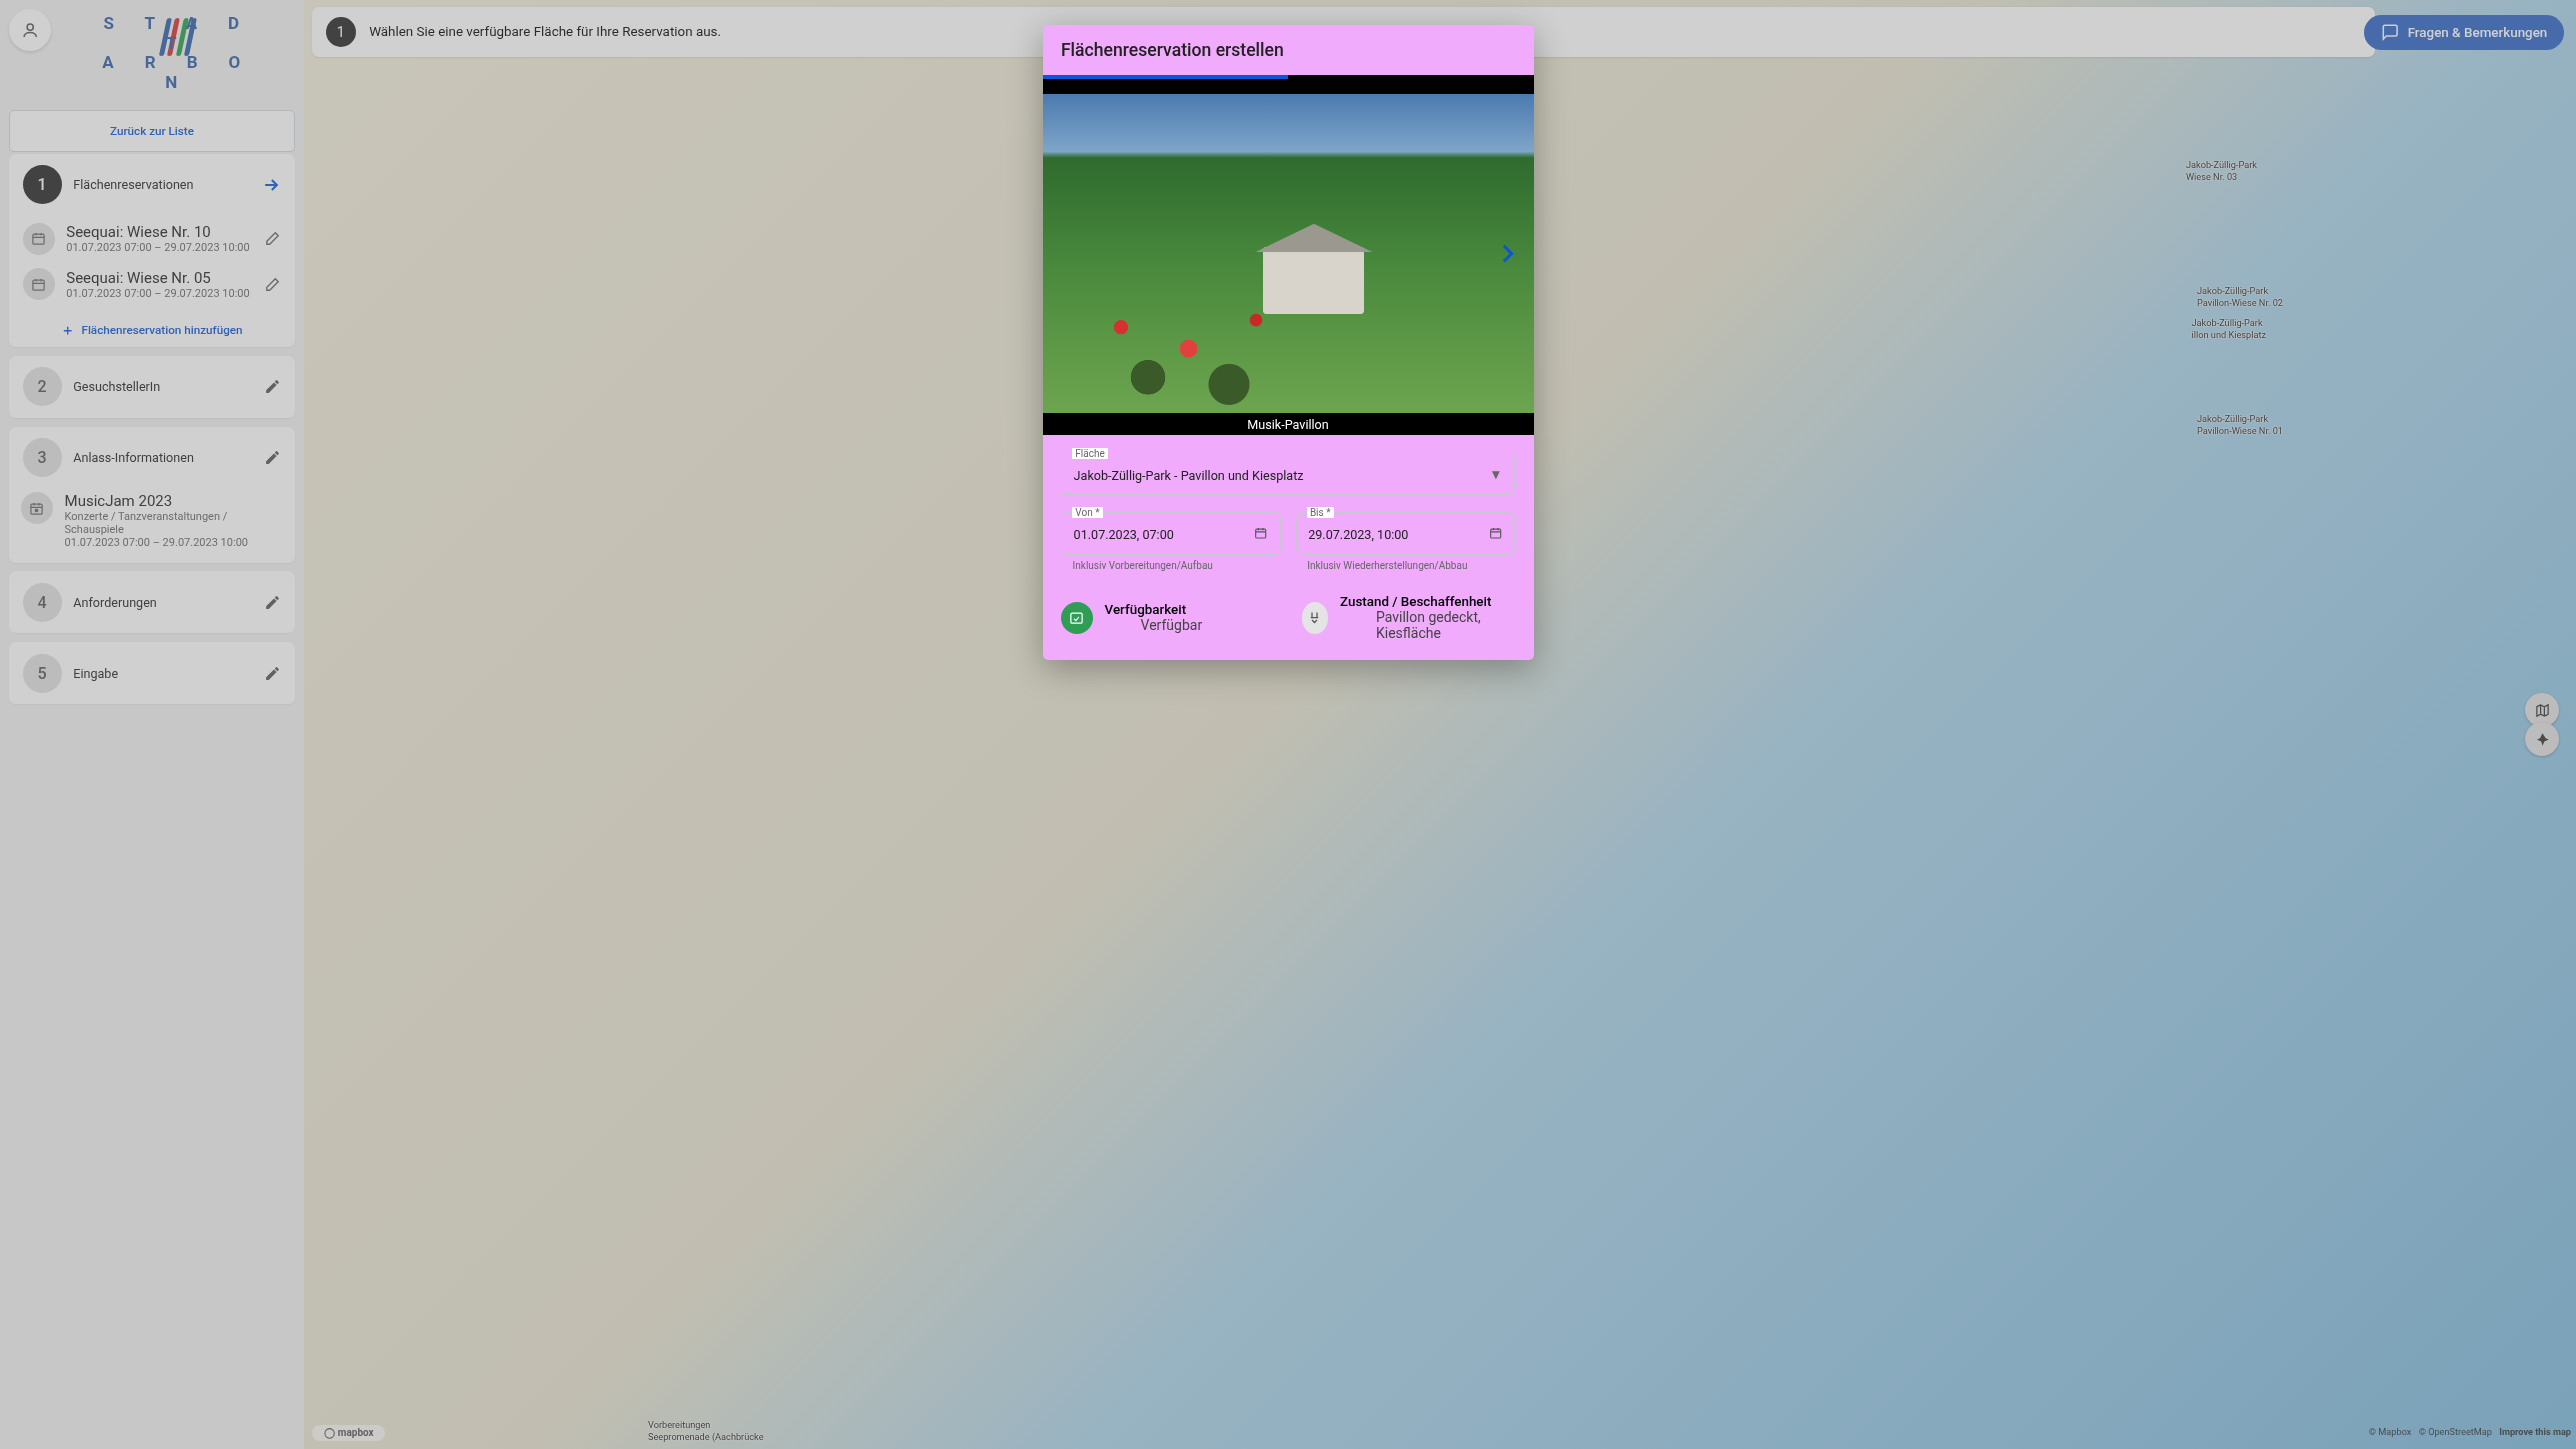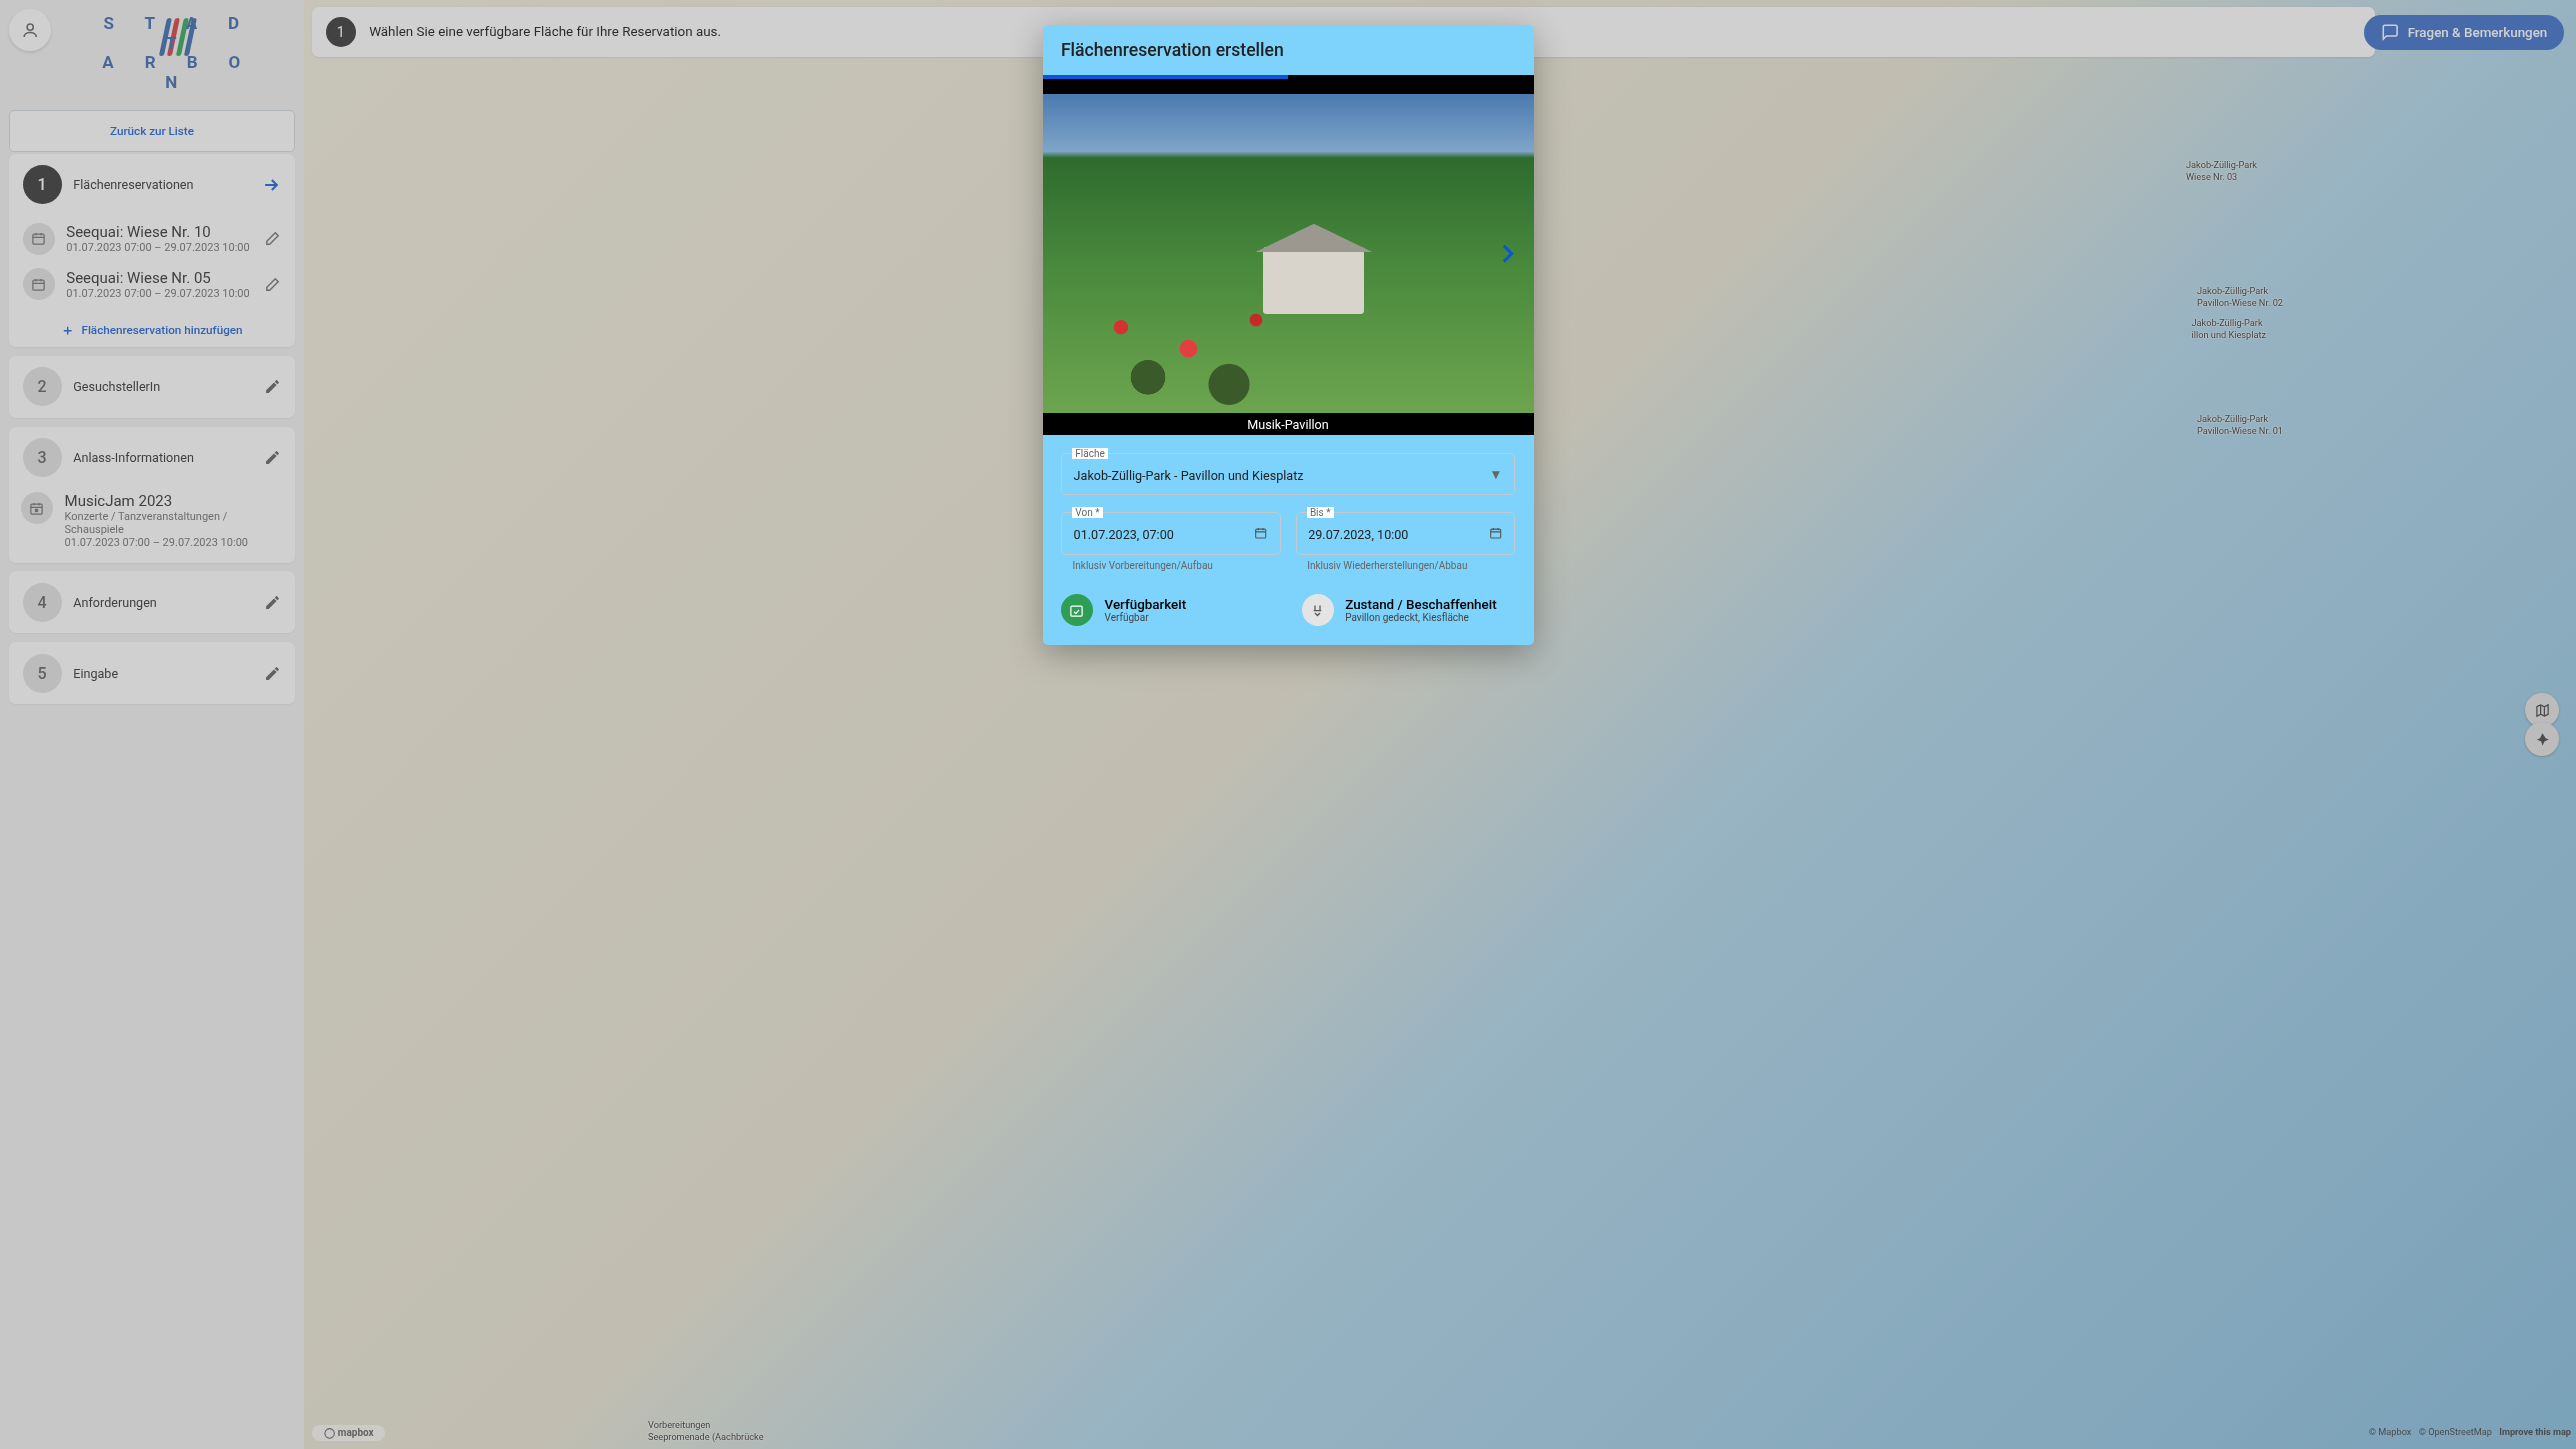--- a/index.html
+++ b/index.html
@@ -46,21 +46,21 @@
 
 .top-banner { position:absolute; left:8.4px; right:201px; top:6.7px; background:#fff; border-radius:6.7px; padding:10px 13.4px; display:flex; align-items:center; gap:13.4px; box-shadow:0 0.8px 1.7px rgba(0,0,0,0.1);}
 .top-banner .num { width:30px;height:30px;border-radius:50%;background:#262626;color:#fff;display:flex;align-items:center;justify-content:center;font-size:14.3px;}
 .feedback-btn { position:absolute; right:11.7px; top:15px; background:#2b63c5; color:#fff; border-radius:18.4px; padding:8.4px 17px; display:flex; align-items:center; gap:8.4px; font-size:13.4px; cursor:pointer; font-weight:500;}
 
 
 .backdrop-dim { position:absolute; inset:0; background:rgba(120,120,120,0.35); pointer-events:none;}
 
 
 .modal-wrap { position:fixed; inset:0; display:flex; align-items:flex-start; justify-content:center; padding-top:25px; pointer-events:none;}
-.modal { width:491px; background:#7dd3fc; border-radius:5px; overflow:hidden; box-shadow:0 8.4px 34px rgba(0,0,0,0.3); pointer-events:auto;}
+.modal { width:491px; background:#f0abfc; border-radius:5px; overflow:hidden; box-shadow:0 8.4px 34px rgba(0,0,0,0.3); pointer-events:auto;}
 .modal-h { padding:15px 18.4px; font-size:17.6px; font-weight:500; color:#222;}
 .m-img-wrap { background:#000;}
 .m-img-bar1 { height:4.2px; background:#000; display:flex;}
 .m-img-bar1 .prog { width:50%; background:#0a56d6;}
 .park-img { height:319px; background:linear-gradient(to bottom,#4a7ab0 0%,#7fa5c9 18%,#2e6b2e 20%,#4a8a3d 55%,#6da54f 100%); position:relative; overflow:hidden;}
 .pavilion { position:absolute; left:45%; top:48%; width:101px; height:67px; background:#d8d4cc; border-radius:3.4px;}
 .pavilion::before{content:'';position:absolute;top:-23.5px;left:-8.4px;right:-8.4px;height:28.5px;background:#9b9890;clip-path:polygon(0 100%,50% 0,100% 100%);}
 .flowers { position:absolute; left:5%; bottom:0; width:55%; height:45%; background:radial-gradient(circle at 20% 40%,#d63030 0 6.7px,transparent 7.5px),radial-gradient(circle at 45% 55%,#e24040 0 8.4px,transparent 9.2px),radial-gradient(circle at 70% 35%,#c72828 0 5.9px,transparent 6.7px),radial-gradient(circle at 30% 75%,#3a5a2a 0 17px,transparent 17.6px),radial-gradient(circle at 60% 80%,#3a5a2a 0 20px,transparent 21px);}
 .next-arrow { position:absolute; right:6.7px; top:50%; transform:translateY(-50%); color:#0a56d6; cursor:pointer; padding:8.4px;}
 .m-img-cap { background:#000; color:#fff; text-align:center; padding:3.4px; font-size:12.6px;}
@@ -72,21 +72,21 @@
 .fld .cal { position:absolute; right:11.7px; top:50%; transform:translateY(-50%); color:#555;}
 .row2 { display:flex; gap:15px;}
 .row2 .col { flex:1;}
 .hint { font-size:10px; color:#666; margin-top:-11.7px; margin-bottom:15px; padding-left:11.7px;}
 .status-row { display:flex; gap:27px; margin-top:8.4px;justify-content:space-between;}
 .status-col { flex:1; display:flex; gap:11.7px; align-items:center;}
 .st-icon { width:32px;height:32px;border-radius:50%;display:flex;align-items:center;justify-content:center;}
 .st-icon.ok{background:#2e9e55;color:#fff;}
 .st-icon.gr{background:#e4e4e4;color:#555;}
 .st-t { font-size:13.4px; font-weight:500;}
-.st-v { font-size:10px; color:#444;}
+.st-v { font-size:14px; color:#444;margin-left:36px;}
 
 svg { display:block;}
 </style>
 </head>
 <body>
 
 <div class="sidebar">
   <div class="top-row">
     <div class="user-btn">
       <svg width="18.4" height="18.4" viewBox="0 0 24 24" fill="none" stroke="#555" stroke-width="2">

